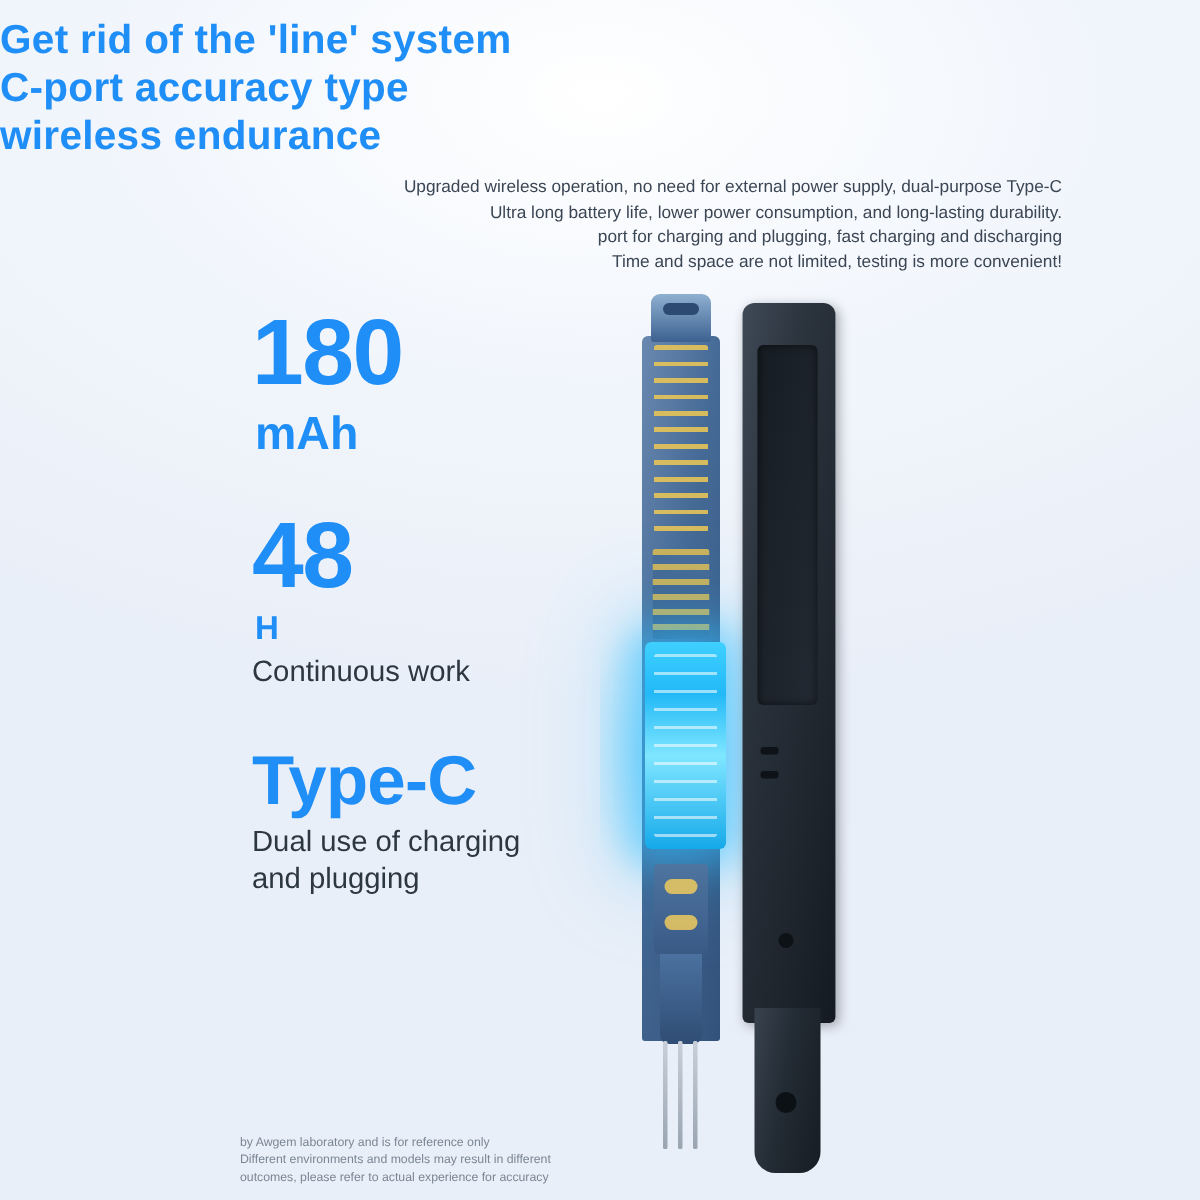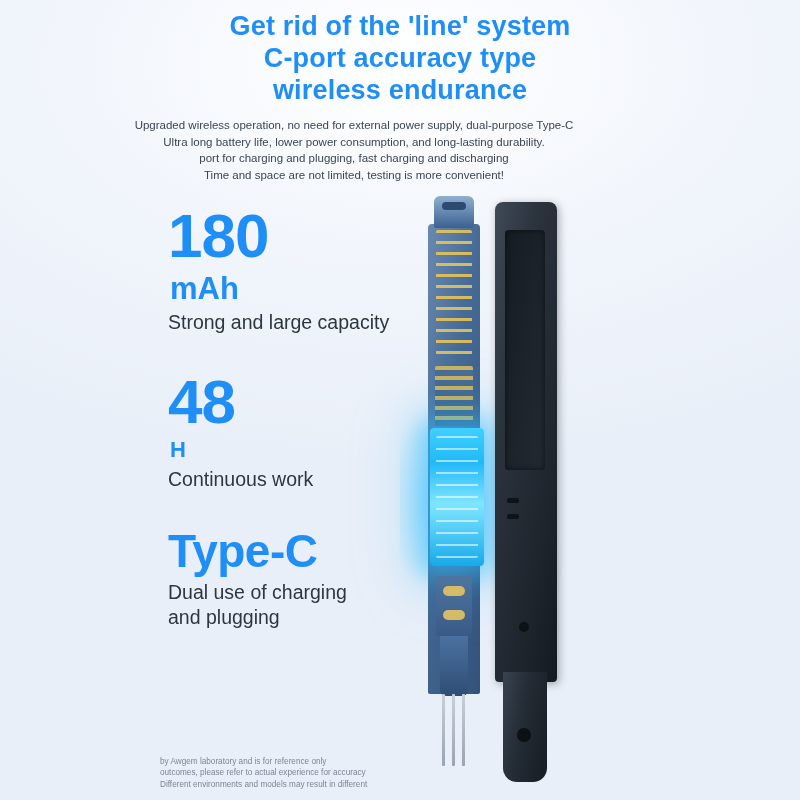--- a/index.html
+++ b/index.html
@@ -19,34 +19,33 @@
     height: 800px;
     background:
       radial-gradient(ellipse 700px 400px at 50% 8%, #ffffff 0%, #f2f6fc 45%, #e9eff8 100%);
     overflow: hidden;
   }
   .headline {
     position: absolute;
     top: 10px;
     left: 0;
     width: 800px;
-    text-align: center;
     color: #1f8ef6;
     font-size: 27px;
     font-weight: bold;
     line-height: 32px;
     letter-spacing: 0.2px;
   }
   .headline .ln { display: block; }
   .subtext {
     position: absolute;
     top: 117px;
     left: 0;
     width: 708px;
-    text-align: center;
+    text-align: right;
     color: #3b4654;
     font-size: 11.5px;
     line-height: 16.5px;
   }
   .subtext .ln { display: block; }
 
   
   .features {
     position: absolute;
     left: 168px;
@@ -300,21 +299,20 @@
     <span class="ln">Time and space are not limited, testing is more convenient!</span>
   </div>
 
   <div class="features">
 
     <div class="feature f1">
       <div class="big">
         <span class="num">180</span>
         <span class="unit">mAh</span>
       </div>
-      <div class="cap">Strong and large capacity</div>
     </div>
 
     <div class="feature f2">
       <div class="big">
         <span class="num">48</span>
         <span class="unit">H</span>
       </div>
       <div class="cap">Continuous work</div>
     </div>
 
@@ -325,22 +323,22 @@
       <div class="cap">
         <span>Dual use of charging</span><br>
         <span>and plugging</span>
       </div>
     </div>
 
   </div>
 
   <div class="footnote">
     <span class="ln">by Awgem laboratory and is for reference only</span>
+    <span class="ln">Different environments and models may result in different</span>
     <span class="ln">outcomes, please refer to actual experience for accuracy</span>
-    <span class="ln">Different environments and models may result in different</span>
   </div>
 
   <div class="product">
     <div class="glow"></div>
 
     <div class="pcb"></div>
     <div class="pcb-top"></div>
     <div class="gold-grid"></div>
     <div class="gold-pads"></div>
     <div class="battery"></div>

